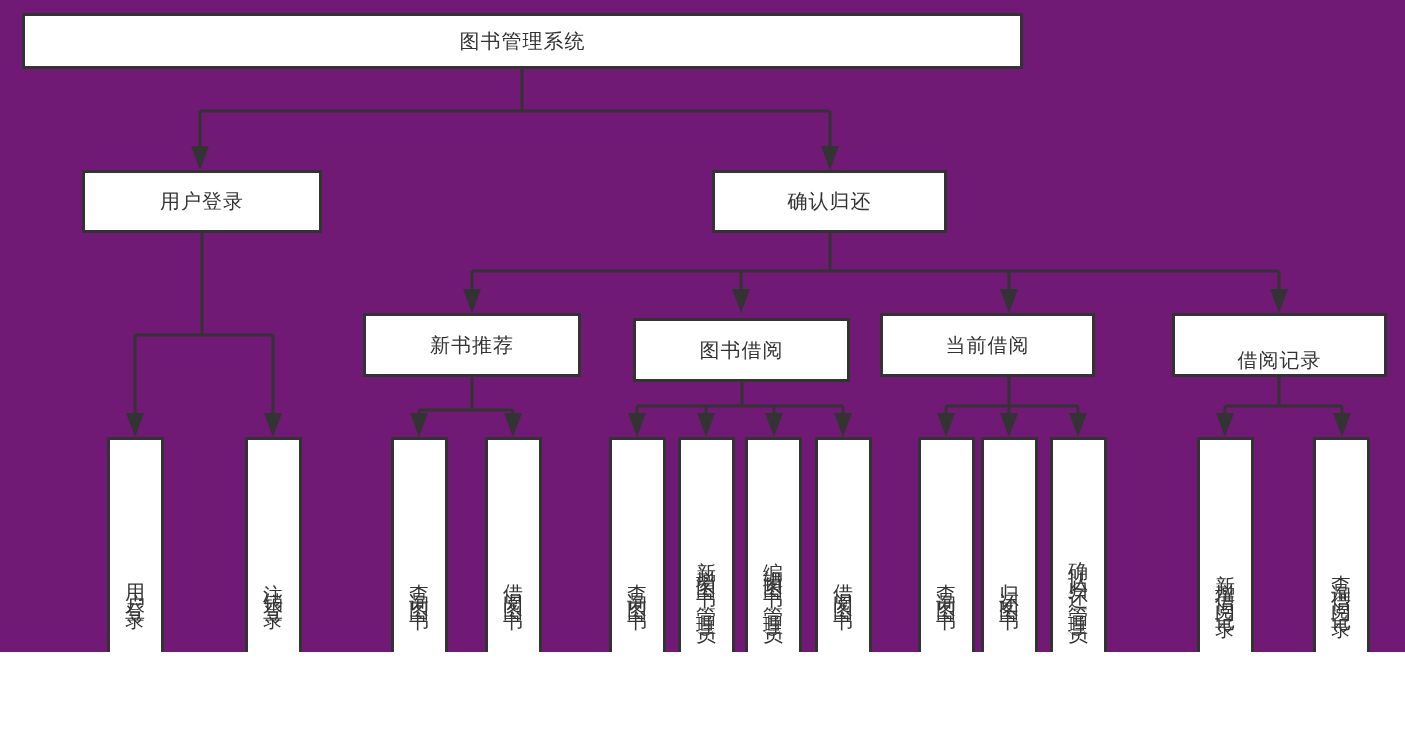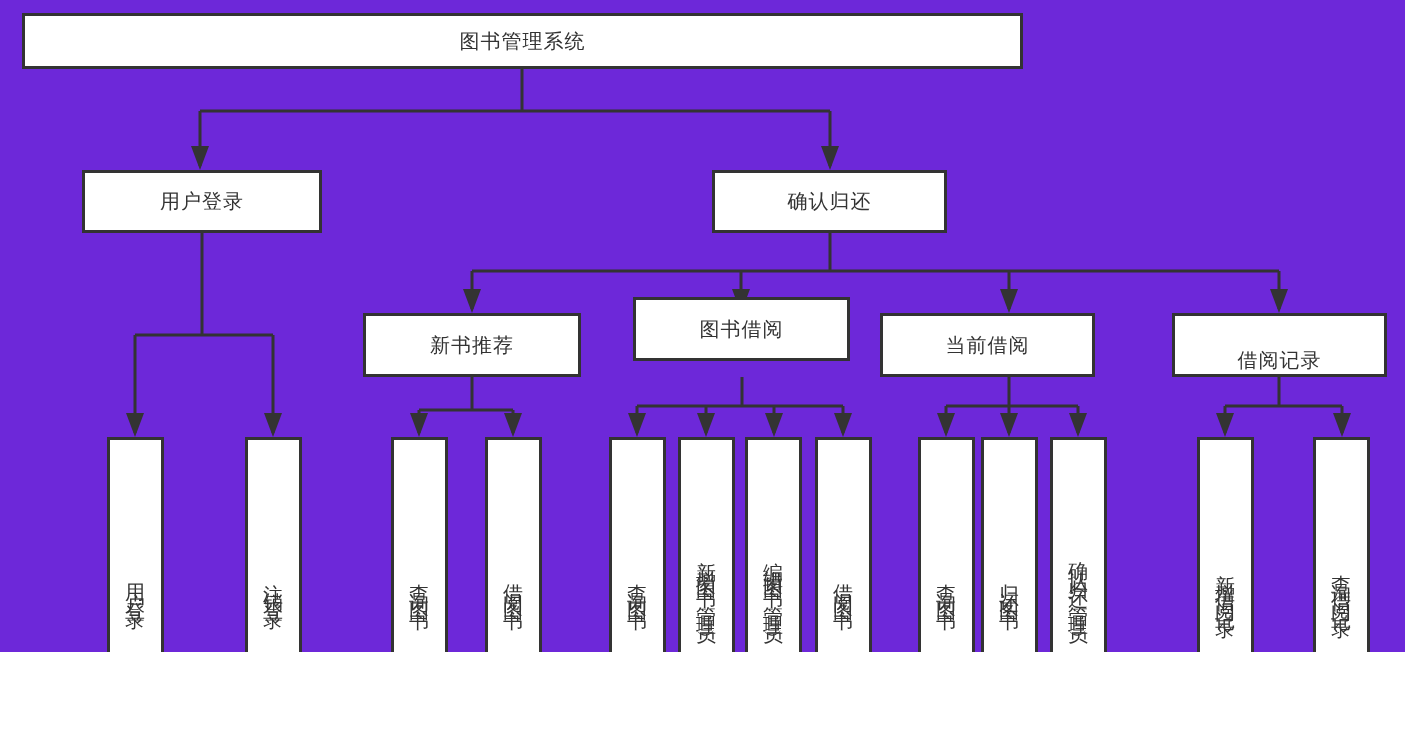--- a/index.html
+++ b/index.html
@@ -1,20 +1,20 @@
 <!DOCTYPE html>
 <html><head>
 <meta charset="utf-8">
 <style>
   html, body { margin: 0; padding: 0; background: #ffffff; }
   .canvas {
     position: relative;
     width: 1405px;
     height: 652px;
-    background: #6d28d9;
+    background: #701a75;
     font-family: "Liberation Sans", "DejaVu Sans", sans-serif;
     color: #333333;
     overflow: hidden;
   }
   .connectors {
     position: absolute;
     left: 0; top: 0;
     width: 1405px; height: 747px;
     pointer-events: none;
   }
@@ -108,21 +108,21 @@
   <div class="box" style="left:82px; top:170px; width:240px; height:63px;">
     <span>用户登录</span>
   </div>
   <div class="box" style="left:712px; top:170px; width:235px; height:63px;">
     <span>确认归还</span>
   </div>
 
   <div class="box" style="left:363px; top:313px; width:218px; height:64px;font-family:Liberation Serif, serif;">
     <span>新书推荐</span>
   </div>
-  <div class="box" style="left:633px; top:297px; width:217px; height:64px;">
+  <div class="box" style="left:633px; top:318px; width:217px; height:64px;">
     <span>图书借阅</span>
   </div>
   <div class="box" style="left:880px; top:313px; width:215px; height:64px;">
     <span>当前借阅</span>
   </div>
   <div class="box" style="left:1172px; top:313px; width:215px; height:64px;align-items:flex-end;">
     <span>借阅记录</span>
   </div>
 
   <div class="box leaf" style="left:107px;">

